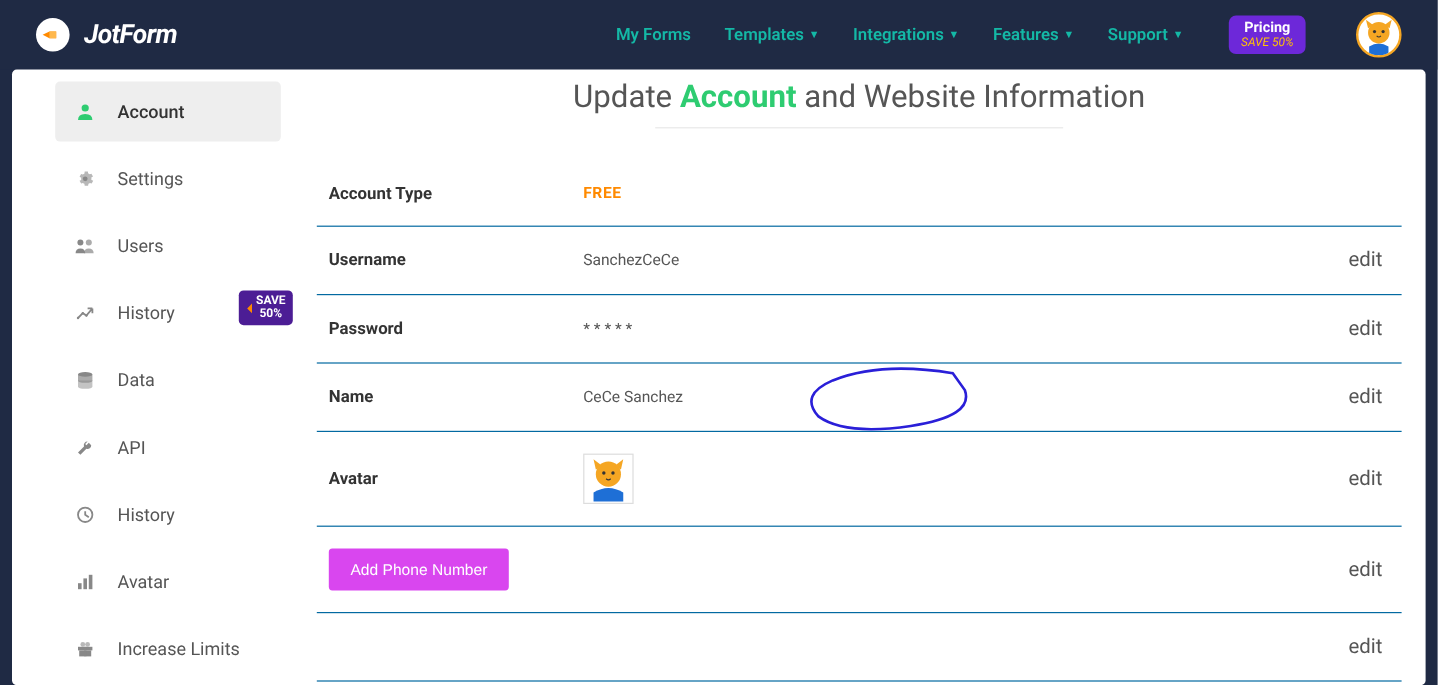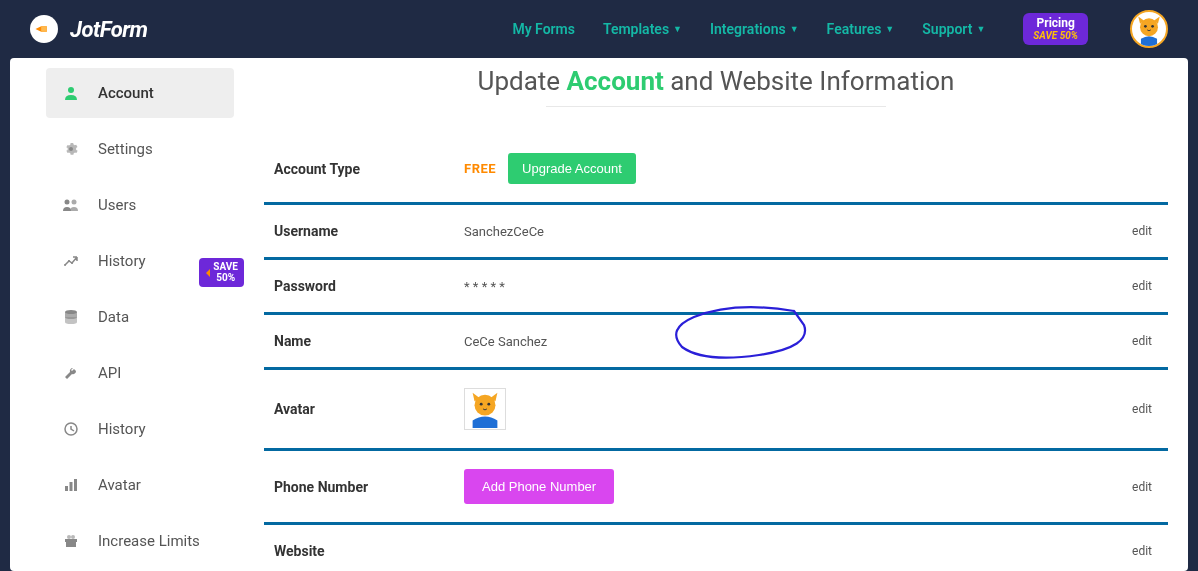--- a/index.html
+++ b/index.html
@@ -57,21 +57,21 @@
     .pricing-badge {
       background: #6d28d9;
       border-radius: 6px;
       padding: 4px 10px;
       text-align: center;
       line-height: 1.1;
       cursor: pointer;
       margin-left: 10px;
     }
     .pricing-badge .pricing { color: #fff; font-size: 12px; font-weight: 700; }
-    .pricing-badge .save { color: #ffc107; font-size: 10px; font-weight: 700; font-style: italic; }
+    .pricing-badge .save { color: #ffc107; font-size: 10px; font-weight: 400; font-style: italic; }
     .avatar-nav {
       width: 38px; height: 38px; border-radius: 50%;
       background: #fff; border: 2px solid #f5a623;
       display: flex; align-items: center; justify-content: center;
       margin-left: 14px; cursor: pointer;
       overflow: hidden;
     }
     .content-wrap {
       background: #fff;
       margin: 0 10px;
@@ -107,22 +107,22 @@
     .sidebar-icon {
       width: 18px; height: 18px;
       display: flex; align-items: center; justify-content: center;
       color: #888;
       flex-shrink: 0;
     }
     .sidebar-item.active .sidebar-icon { color: #2ecc71; }
     .save-badge {
       position: absolute;
       right: -10px;
-      top: 22px;
-      background: #6d28d9;
+      top: 6px;
+      background: #4c1d95;
       color: #fff;
       border-radius: 4px;
       padding: 4px 6px 4px 14px;
       font-size: 10px;
       font-weight: 700;
       line-height: 1.05;
       text-align: center;
     }
     .save-badge::before {
       content: "";
@@ -145,41 +145,42 @@
       margin-bottom: 28px;
     }
     .page-title .accent { color: #2ecc71; font-weight: 700; }
     .title-underline {
       width: 340px; height: 1px; background: #e8e8e8;
       margin: 10px auto 0;
     }
     .row {
       display: flex;
       align-items: center;
-      border-bottom: 3px solid #0369a1;
+      border-bottom: 1px solid #0369a1;
       padding: 18px 10px;
       min-height: 54px;
+      gap: 22px;
     }
     .row.first { border-top: none; }
     .row-label {
       width: 190px;
       font-size: 14px;
       font-weight: 700;
       color: #333;
     }
     .row-value {
       flex: 1;
       font-size: 13px;
       color: #555;
       display: flex;
       align-items: center;
       gap: 12px;
     }
     .edit-link {
-      font-size: 12px;
+      font-size: 17px;
       color: #555;
       cursor: pointer;
       padding-right: 6px;
     }
     .free-tag { color: #ff8a00; font-size: 13px; font-weight: 700; letter-spacing: 0.5px; }
     .btn-green {
       background: #2ecc71;
       color: #fff;
       font-size: 13px;
       border: none;
@@ -355,21 +356,20 @@
   <div class="main">
     <h1 class="page-title">
       <span>Update </span><span class="accent">Account</span><span> and Website Information</span>
       <div class="title-underline"></div>
     </h1>
 
     <div class="row first">
       <div class="row-label">Account Type</div>
       <div class="row-value">
         <span class="free-tag">FREE</span>
-        <button class="btn-green">Upgrade Account</button>
       </div>
     </div>
 
     <div class="row">
       <div class="row-label">Username</div>
       <div class="row-value">SanchezCeCe</div>
       <span class="edit-link">edit</span>
     </div>
 
     <div class="row">
@@ -396,29 +396,27 @@
             <circle cx="17" cy="17" r="1.5" fill="#333"></circle>
             <circle cx="25" cy="17" r="1.5" fill="#333"></circle>
             <path d="M19 22 Q21 24 23 22" stroke="#333" stroke-width="1" fill="none"></path>
           </svg>
         </div>
       </div>
       <span class="edit-link">edit</span>
     </div>
 
     <div class="row">
-      <div class="row-label">Phone Number</div>
       <div class="row-value">
         <button class="btn-green dark">Add Phone Number</button>
       </div>
       <span class="edit-link">edit</span>
     </div>
 
     <div class="row">
-      <div class="row-label">Website</div>
       <div class="row-value"></div>
       <span class="edit-link">edit</span>
     </div>
 
     <svg class="annotation" viewBox="0 0 160 56">
       <path d="M 130 6 Q 70 -4 30 12 Q 2 24 18 42 Q 40 58 95 50 Q 148 42 140 20 L 130 6" stroke="#2a1fd8" stroke-width="2.2" fill="none" stroke-linecap="round"></path>
     </svg>
   </div>
 </div>
 

